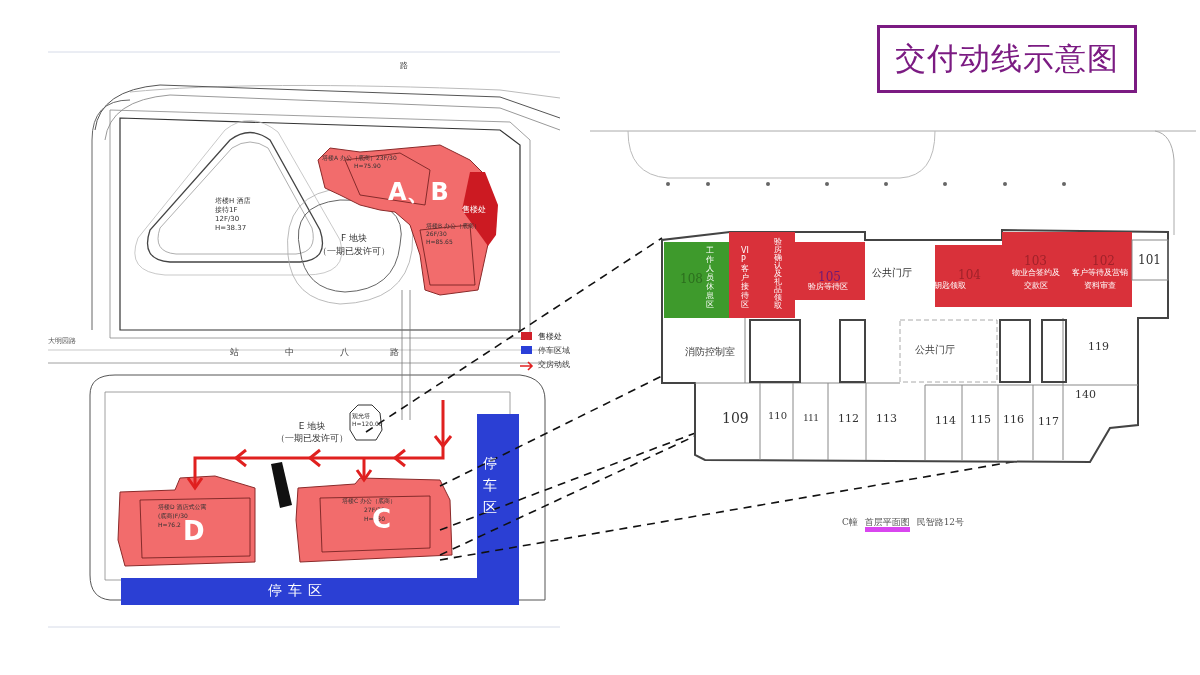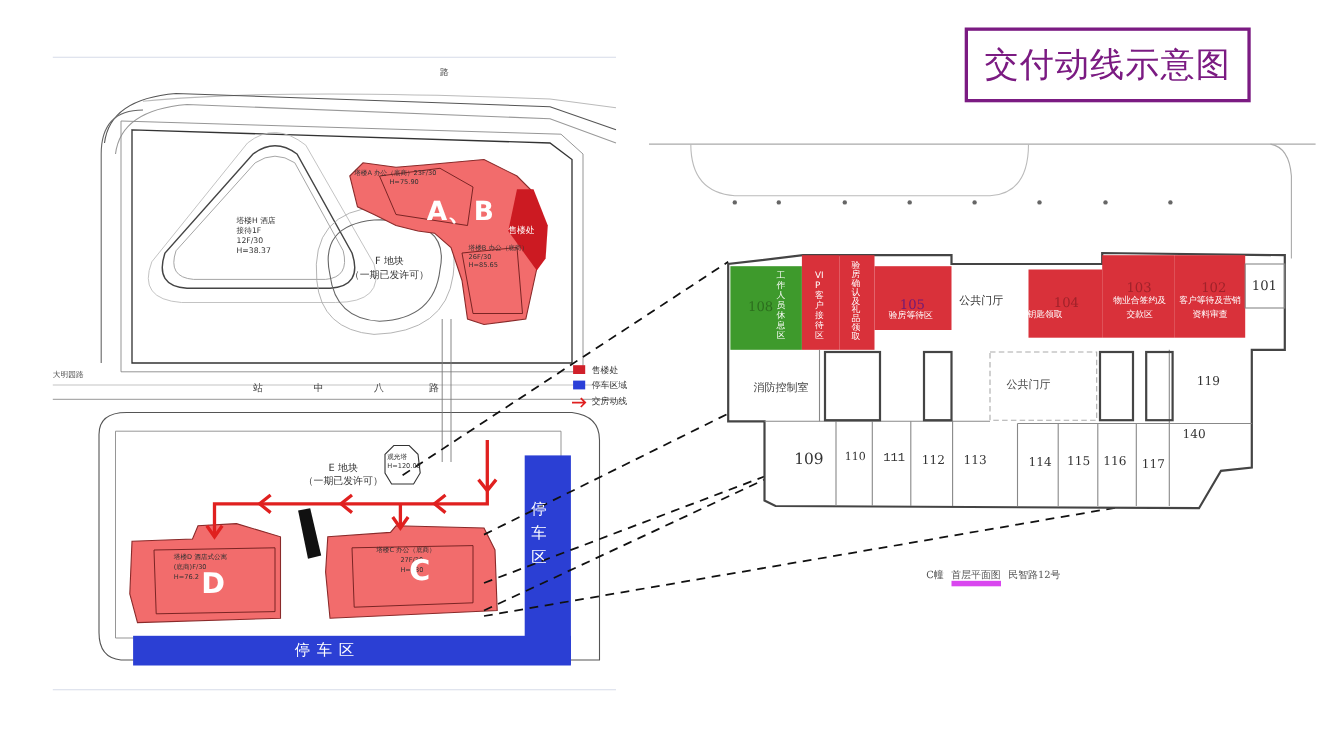--- a/index.html
+++ b/index.html
@@ -214,21 +214,21 @@
 <div class="lbl" style="left:1010px;top:266px;width:52px;font-size:8px;line-height:13px;color:#fff;white-space:normal;text-align:center;">物业合签约及交款区</div>
 <div class="lbl" style="left:1092px;top:254px;font-size:12px;color:#a0222a;font-family:'DejaVu Serif',serif;">102</div>
 <div class="lbl" style="left:1070px;top:266px;width:60px;font-size:8px;line-height:13px;color:#fff;white-space:normal;text-align:center;">客户等待及营销资料审查</div>
 <div class="lbl" style="left:1138px;top:253px;font-size:12px;color:#333;font-family:'DejaVu Serif',serif;">101</div>
 
 <div class="lbl" style="left:685px;top:345px;font-size:10px;color:#444;">消防控制室</div>
 <div class="lbl" style="left:915px;top:343px;font-size:10px;color:#444;">公共门厅</div>
 
 <div class="lbl" style="left:722px;top:410px;font-size:14px;color:#333;font-family:'DejaVu Serif',serif;">109</div>
 <div class="lbl" style="left:768px;top:410px;font-size:10px;color:#333;font-family:'DejaVu Serif',serif;">110</div>
-<div class="lbl" style="left:803px;top:411px;font-size:11px;color:#333;font-family:Liberation Mono, monospace;">111</div>
+<div class="lbl" style="left:803px;top:411px;font-size:11px;color:#333;font-family:Liberation Serif, serif;">111</div>
 <div class="lbl" style="left:838px;top:412px;font-size:11px;color:#333;font-family:'DejaVu Serif',serif;">112</div>
 <div class="lbl" style="left:876px;top:412px;font-size:11px;color:#333;font-family:'DejaVu Serif',serif;">113</div>
 <div class="lbl" style="left:935px;top:414px;font-size:11px;color:#333;font-family:'DejaVu Serif',serif;">114</div>
 <div class="lbl" style="left:970px;top:413px;font-size:11px;color:#333;font-family:'DejaVu Serif',serif;">115</div>
 <div class="lbl" style="left:1003px;top:413px;font-size:11px;color:#333;font-family:'DejaVu Serif',serif;">116</div>
 <div class="lbl" style="left:1038px;top:415px;font-size:11px;color:#333;font-family:'DejaVu Serif',serif;">117</div>
 <div class="lbl" style="left:1075px;top:388px;font-size:11px;color:#333;font-family:'DejaVu Serif',serif;">140</div>
 <div class="lbl" style="left:1088px;top:340px;font-size:11px;color:#333;font-family:'DejaVu Serif',serif;">119</div>
 
 <div class="lbl" style="left:842px;top:516px;font-size:9px;color:#555;font-family:'DejaVu Serif',serif;">

